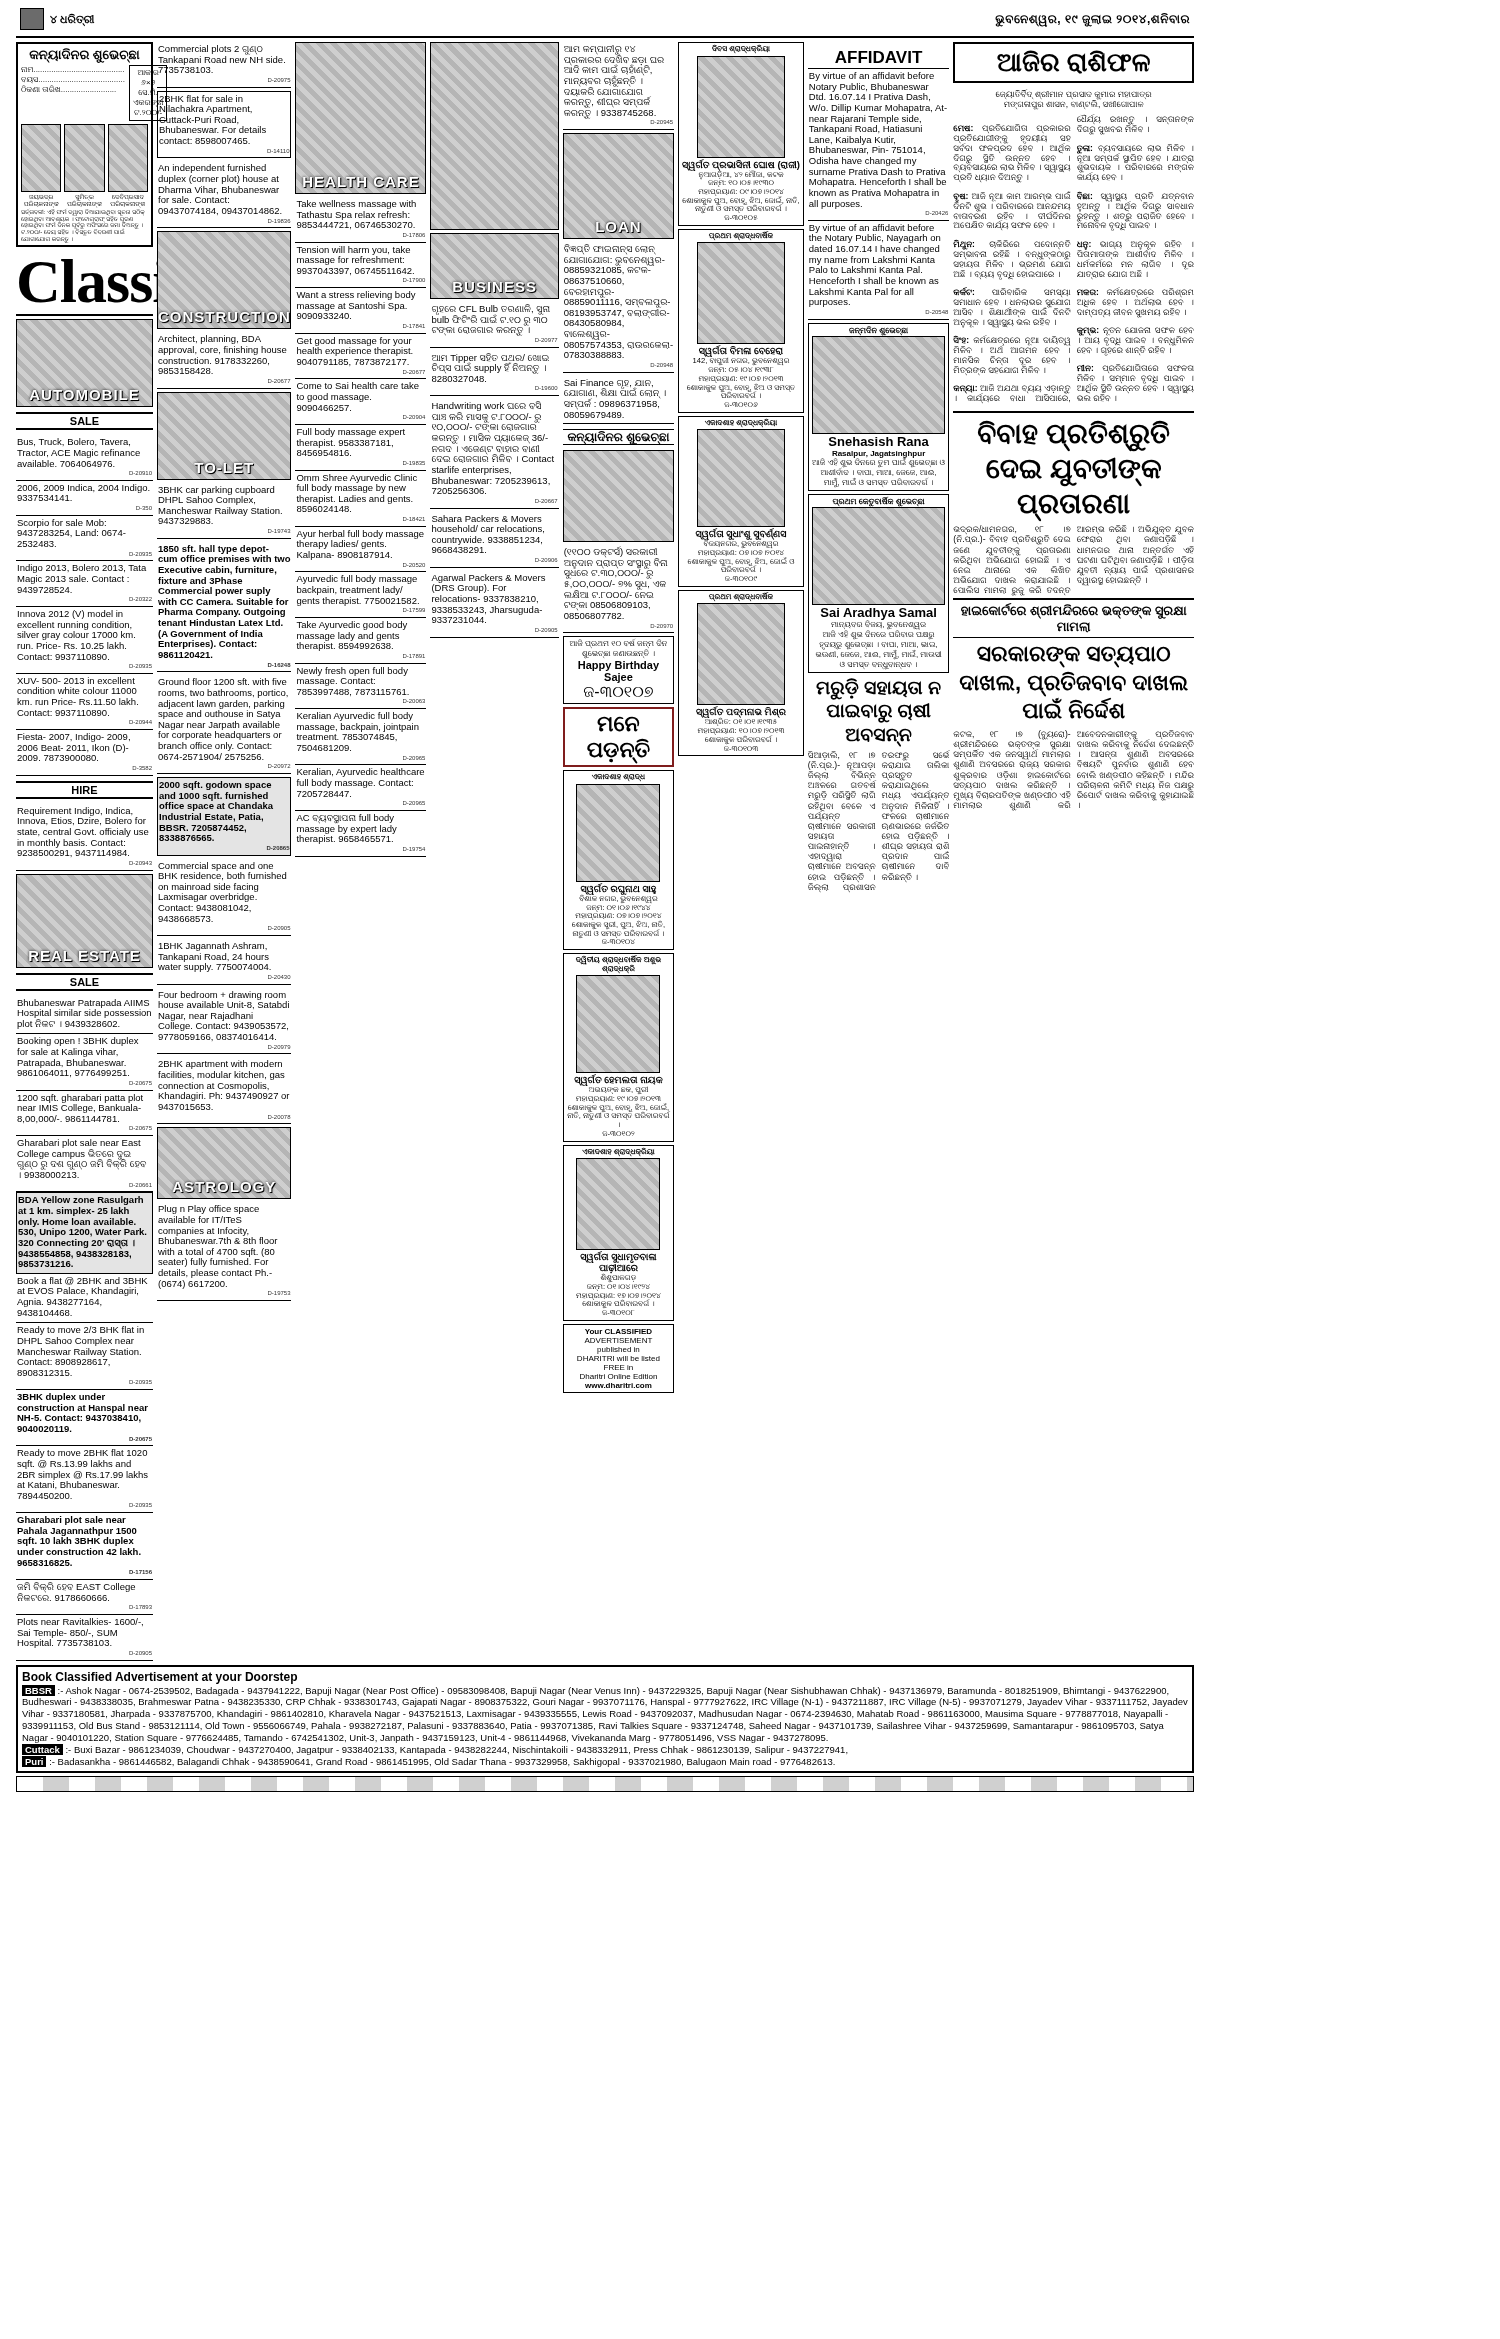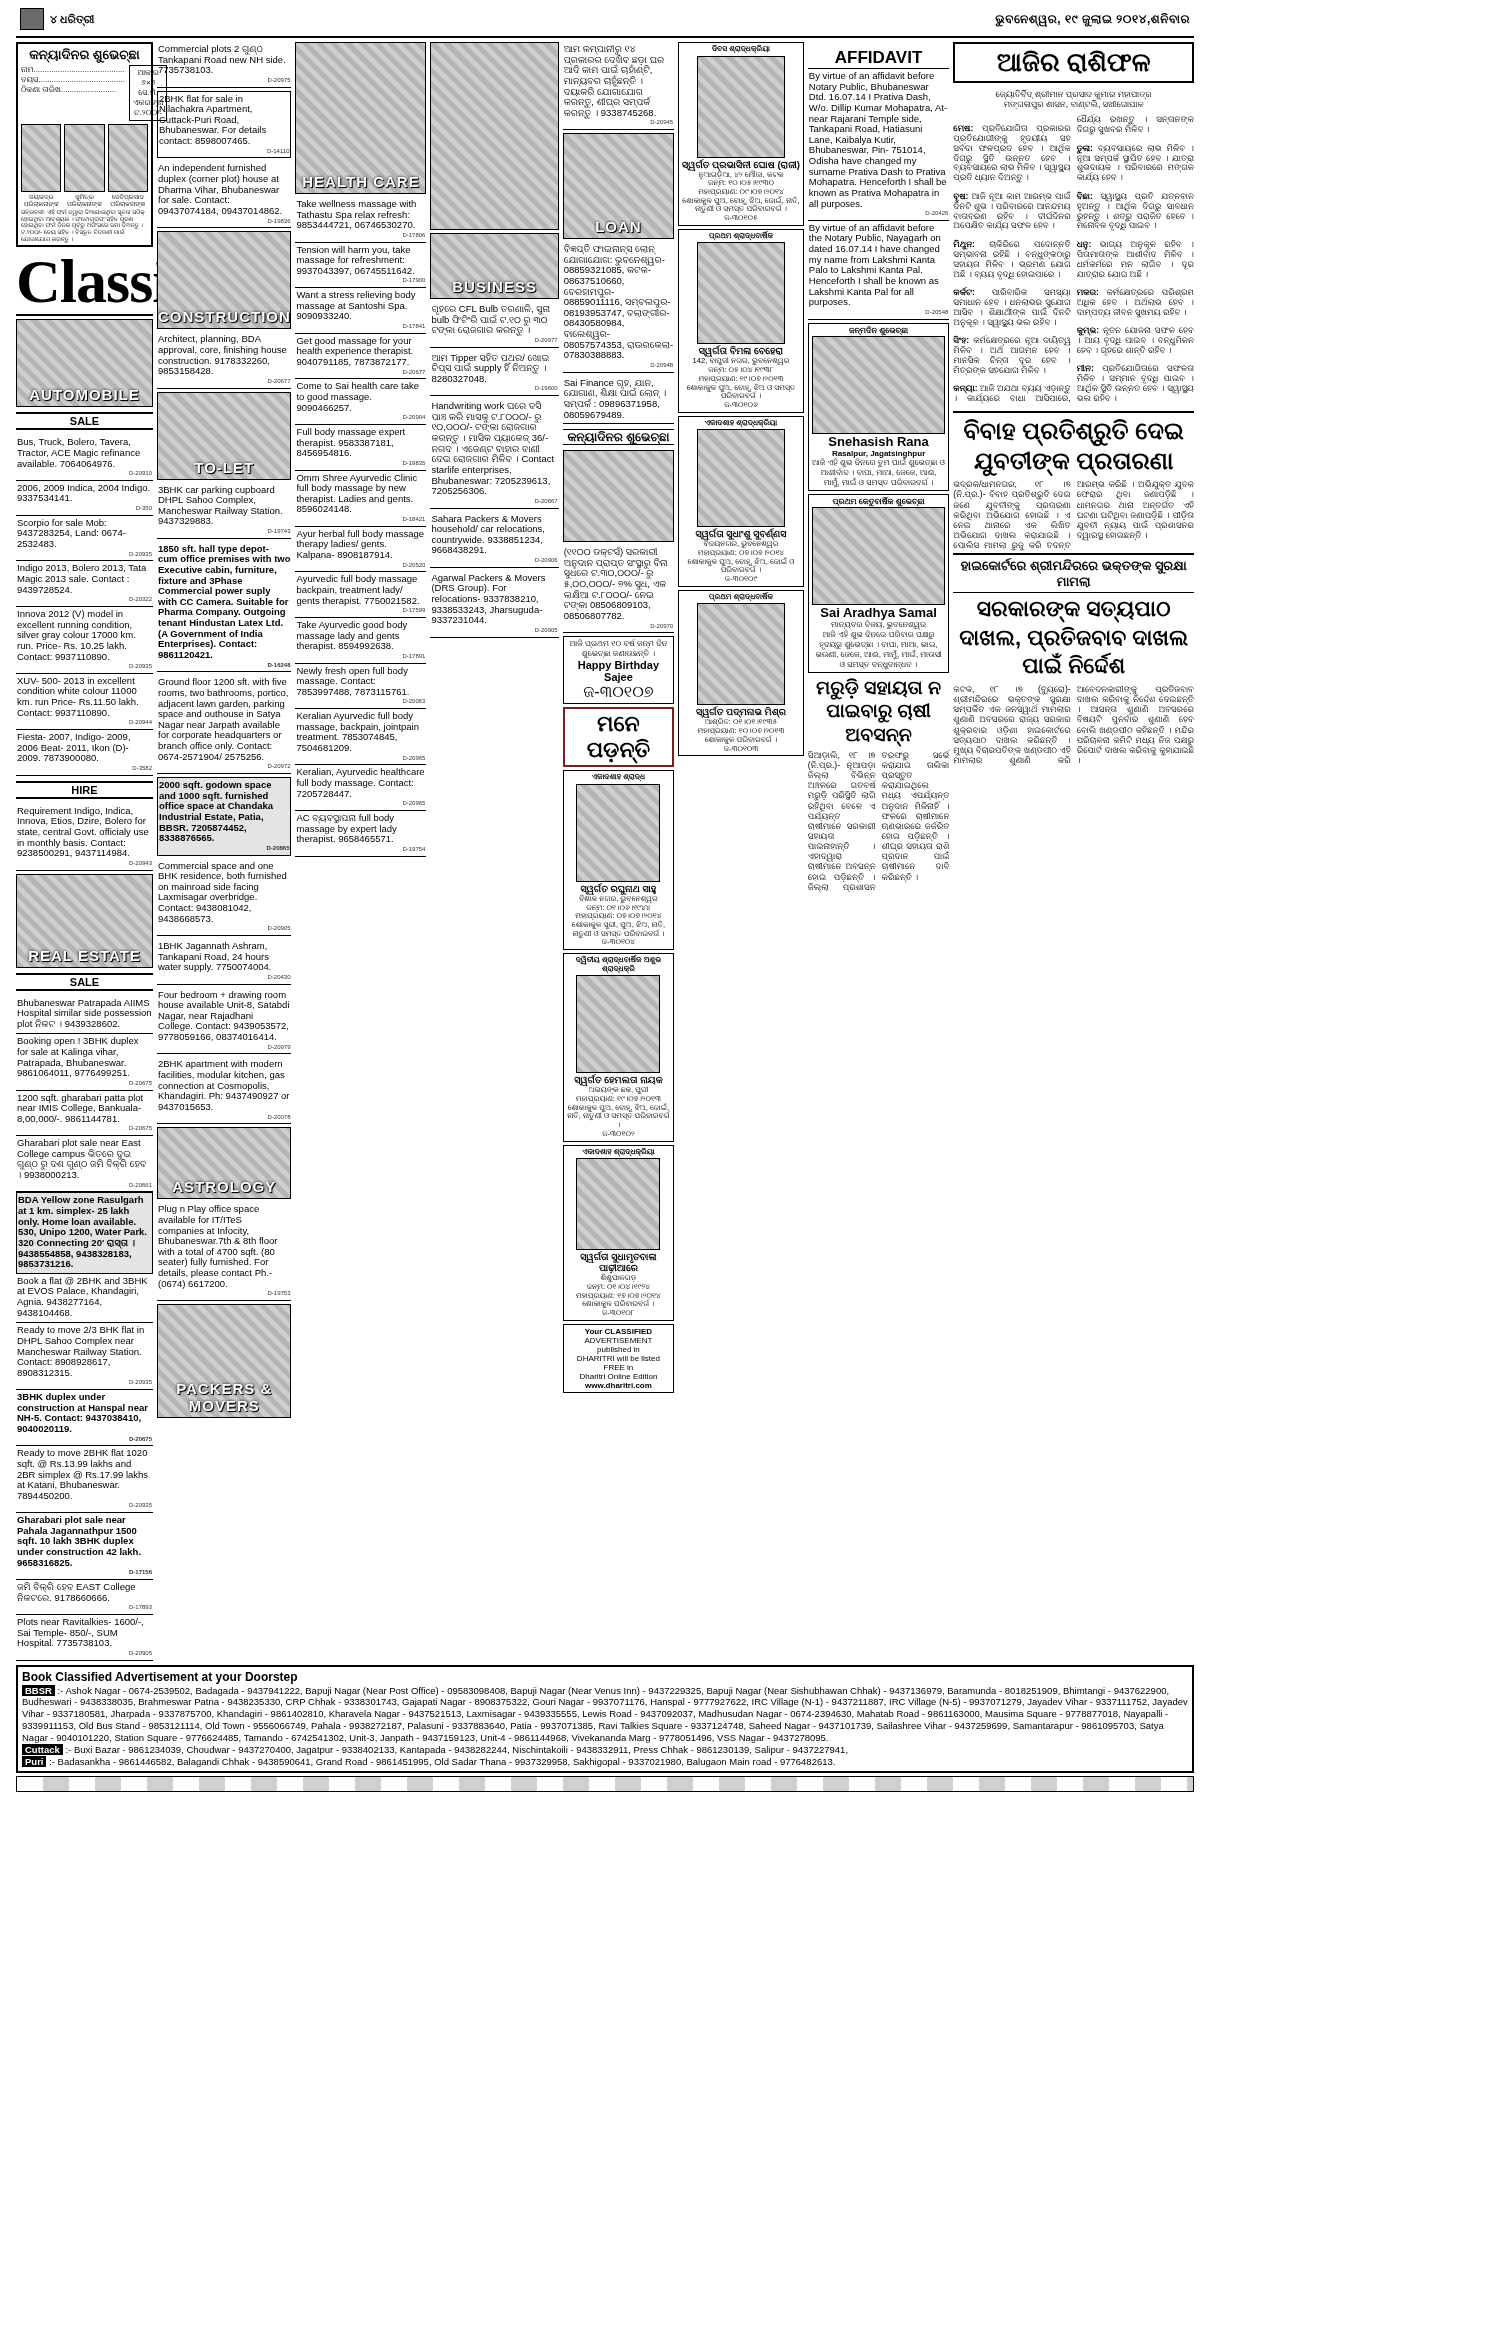--- a/index.html
+++ b/index.html
@@ -174,23 +174,20 @@
       <div class="ad"><span>Ground floor 1200 sft. with five rooms, two bathrooms, portico, adjacent lawn garden, parking space and outhouse in Satya Nagar near Jarpath available for corporate headquarters or branch office only. Contact: 0674-2571904/ 2575256.</span><span class="code">D-20972</span></div>
       <div class="ad box b" style="background:#e4e4e4;"><span>2000 sqft. godown space and 1000 sqft. furnished office space at Chandaka Industrial Estate, Patia, BBSR. 7205874452, 8338876565.</span><span class="code">D-20865</span></div>
       <div class="ad"><span>Commercial space and one BHK residence, both furnished on mainroad side facing Laxmisagar overbridge. Contact: 9438081042, 9438668573.</span><span class="code">D-20905</span></div>
       <div class="ad"><span>1BHK Jagannath Ashram, Tankapani Road, 24 hours water supply. 7750074004.</span><span class="code">D-20430</span></div>
       <div class="ad"><span>Four bedroom + drawing room house available Unit-8, Satabdi Nagar, near Rajadhani College. Contact: 9439053572, 9778059166, 08374016414.</span><span class="code">D-20979</span></div>
       <div class="ad"><span>2BHK apartment with modern facilities, modular kitchen, gas connection at Cosmopolis, Khandagiri. Ph: 9437490927 or 9437015653.</span><span class="code">D-20078</span></div>
       <div class="imgph" style="height:70px;">
         <div class="lbl">ASTROLOGY</div>
       </div>
       <div class="ad"><span>Plug n Play office space available for IT/ITeS companies at Infocity, Bhubaneswar.7th &amp; 8th floor with a total of 4700 sqft. (80 seater) fully furnished. For details, please contact Ph.- (0674) 6617200.</span><span class="code">D-19753</span></div>
-      <div class="imgph" style="height:112px;">
-        <div class="lbl">PACKERS &amp; MOVERS</div>
-      </div>
     </div>
 
     <div class="col c3">
       <div class="imgph" style="height:150px;">
         <div class="lbl">HEALTH CARE</div>
       </div>
       <div>
         <div class="ad"><span>Take wellness massage with Tathastu Spa relax refresh: 9853444721, 06746530270.</span><span class="code">D-17806</span></div>
         <div class="ad"><span>Tension will harm you, take massage for refreshment: 9937043397, 06745511642.</span><span class="code">D-17900</span></div>
         <div class="ad"><span>Want a stress relieving body massage at Santoshi Spa. 9090933240.</span><span class="code">D-17841</span></div>
@@ -360,21 +357,21 @@
         <p><b>କନ୍ୟା:</b> <span>ଆଜି ଅଯଥା ବ୍ୟୟ ଏଡ଼ାନ୍ତୁ । କାର୍ଯ୍ୟରେ ବାଧା ଆସିପାରେ, ଧୈର୍ଯ୍ୟ ରଖନ୍ତୁ । ସନ୍ତାନଙ୍କ ଦିଗରୁ ସୁଖବର ମିଳିବ ।</span></p>
         <p><b>ତୁଳା:</b> <span>ବ୍ୟବସାୟରେ ଲାଭ ମିଳିବ । ନୂଆ ସମ୍ପର୍କ ସ୍ଥାପିତ ହେବ । ଯାତ୍ରା ଶୁଭଦାୟକ । ପରିବାରରେ ମଙ୍ଗଳ କାର୍ଯ୍ୟ ହେବ ।</span></p>
         <p><b>ବିଛା:</b> <span>ସ୍ୱାସ୍ଥ୍ୟ ପ୍ରତି ଯତ୍ନବାନ ହୁଅନ୍ତୁ । ଆର୍ଥିକ ଦିଗରୁ ସାବଧାନ ରୁହନ୍ତୁ । ଶତ୍ରୁ ପରାଜିତ ହେବେ । ମନୋବଳ ବୃଦ୍ଧି ପାଇବ ।</span></p>
         <p><b>ଧନୁ:</b> <span>ଭାଗ୍ୟ ଅନୁକୂଳ ରହିବ । ପିତାମାତାଙ୍କ ଆଶୀର୍ବାଦ ମିଳିବ । ଧର୍ମକର୍ମରେ ମନ ଲାଗିବ । ଦୂର ଯାତ୍ରାର ଯୋଗ ଅଛି ।</span></p>
         <p><b>ମକର:</b> <span>କର୍ମକ୍ଷେତ୍ରରେ ପରିଶ୍ରମ ଅଧିକ ହେବ । ଅର୍ଥଲାଭ ହେବ । ଦାମ୍ପତ୍ୟ ଜୀବନ ସୁଖମୟ ରହିବ ।</span></p>
         <p><b>କୁମ୍ଭ:</b> <span>ନୂତନ ଯୋଜନା ସଫଳ ହେବ । ଆୟ ବୃଦ୍ଧି ପାଇବ । ବନ୍ଧୁମିଳନ ହେବ । ଗୃହରେ ଶାନ୍ତି ରହିବ ।</span></p>
         <p><b>ମୀନ:</b> <span>ପ୍ରତିଯୋଗିତାରେ ସଫଳତା ମିଳିବ । ସମ୍ମାନ ବୃଦ୍ଧି ପାଇବ । ଆର୍ଥିକ ସ୍ଥିତି ଉନ୍ନତ ହେବ । ସ୍ୱାସ୍ଥ୍ୟ ଭଲ ରହିବ ।</span></p>
       </div>
 
       <div style="border-top:2px solid #000;padding-top:3px;">
-        <div class="news-h" style="font-size:24px;">ବିବାହ ପ୍ରତିଶ୍ରୁତି ଦେଇ ଯୁବତୀଙ୍କ ପ୍ରତାରଣା</div>
+        <div class="news-h" style="font-size:28px;">ବିବାହ ପ୍ରତିଶ୍ରୁତି ଦେଇ ଯୁବତୀଙ୍କ ପ୍ରତାରଣା</div>
         <div class="news-b">ଭଦ୍ରକ/ଧାମନଗର, ୧୮ ।୭ (ନି.ପ୍ର.)- ବିବାହ ପ୍ରତିଶ୍ରୁତି ଦେଇ ଜଣେ ଯୁବତୀଙ୍କୁ ପ୍ରତାରଣା କରିଥିବା ଅଭିଯୋଗ ହୋଇଛି । ଏ ନେଇ ଥାନାରେ ଏକ ଲିଖିତ ଅଭିଯୋଗ ଦାଖଲ କରାଯାଇଛି । ପୋଲିସ ମାମଲା ରୁଜୁ କରି ତଦନ୍ତ ଆରମ୍ଭ କରିଛି । ଅଭିଯୁକ୍ତ ଯୁବକ ଫେରାର ଥିବା ଜଣାପଡ଼ିଛି । ଧାମନଗର ଥାନା ଅନ୍ତର୍ଗତ ଏହି ଘଟଣା ଘଟିଥିବା ଜଣାପଡ଼ିଛି । ପୀଡ଼ିତା ଯୁବତୀ ନ୍ୟାୟ ପାଇଁ ପ୍ରଶାସନର ଦ୍ୱାରସ୍ଥ ହୋଇଛନ୍ତି ।</div>
       </div>
 
       <div style="border-top:2px solid #000;padding-top:3px;">
         <div class="center b" style="font-size:13px;border-bottom:1px solid #000;padding-bottom:2px;">ହାଇକୋର୍ଟରେ ଶ୍ରୀମନ୍ଦିରରେ ଭକ୍ତଙ୍କ ସୁରକ୍ଷା ମାମଲା</div>
         <div class="news-h" style="font-size:22px;line-height:1.3;margin-top:2px;">ସରକାରଙ୍କ ସତ୍ୟପାଠ ଦାଖଲ, ପ୍ରତିଜବାବ ଦାଖଲ ପାଇଁ ନିର୍ଦ୍ଦେଶ</div>
         <div class="news-b">କଟକ, ୧୮ ।୭ (ବ୍ୟୁରୋ)- ଶ୍ରୀମନ୍ଦିରରେ ଭକ୍ତଙ୍କ ସୁରକ୍ଷା ସମ୍ପର୍କିତ ଏକ ଜନସ୍ୱାର୍ଥ ମାମଲାର ଶୁଣାଣି ଅବସରରେ ରାଜ୍ୟ ସରକାର ଶୁକ୍ରବାର ଓଡ଼ିଶା ହାଇକୋର୍ଟରେ ସତ୍ୟପାଠ ଦାଖଲ କରିଛନ୍ତି । ମୁଖ୍ୟ ବିଚାରପତିଙ୍କ ଖଣ୍ଡପୀଠ ଏହି ମାମଲାର ଶୁଣାଣି କରି ଆବେଦନକାରୀଙ୍କୁ ପ୍ରତିଜବାବ ଦାଖଲ କରିବାକୁ ନିର୍ଦ୍ଦେଶ ଦେଇଛନ୍ତି । ଆସନ୍ତା ଶୁଣାଣି ଅବସରରେ ବିଷୟଟି ପୁନର୍ବାର ଶୁଣାଣି ହେବ ବୋଲି ଖଣ୍ଡପୀଠ କହିଛନ୍ତି । ମନ୍ଦିର ପରିଚାଳନା କମିଟି ମଧ୍ୟ ନିଜ ପକ୍ଷରୁ ରିପୋର୍ଟ ଦାଖଲ କରିବାକୁ କୁହାଯାଇଛି ।</div>
       </div>
     </div>
 

